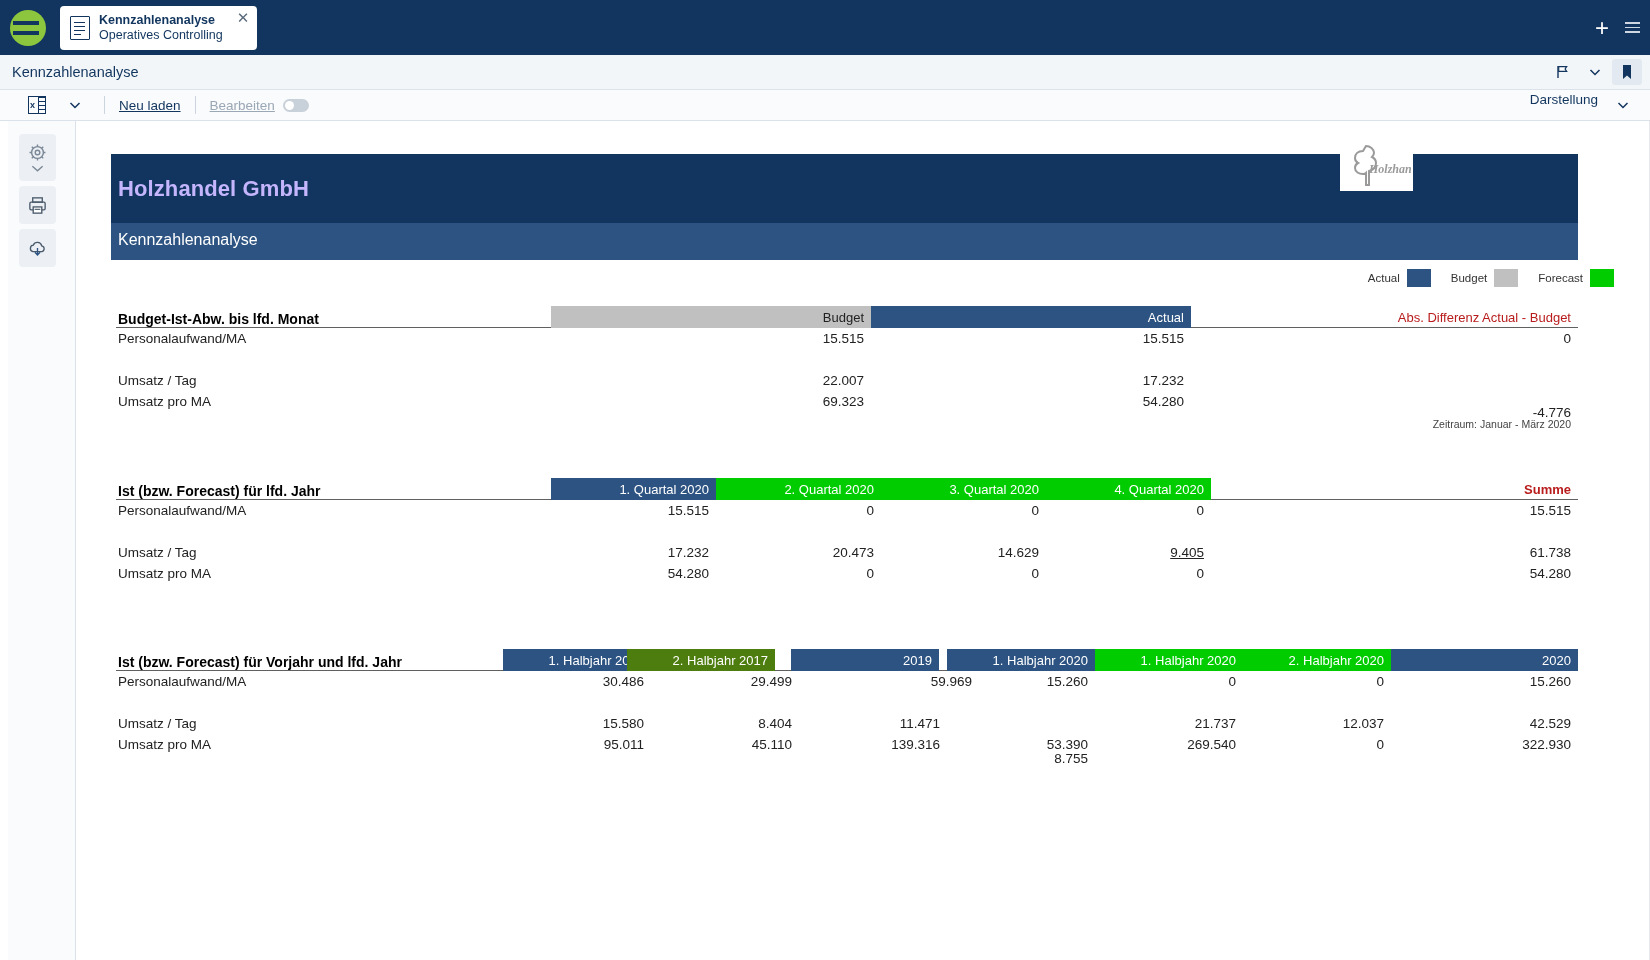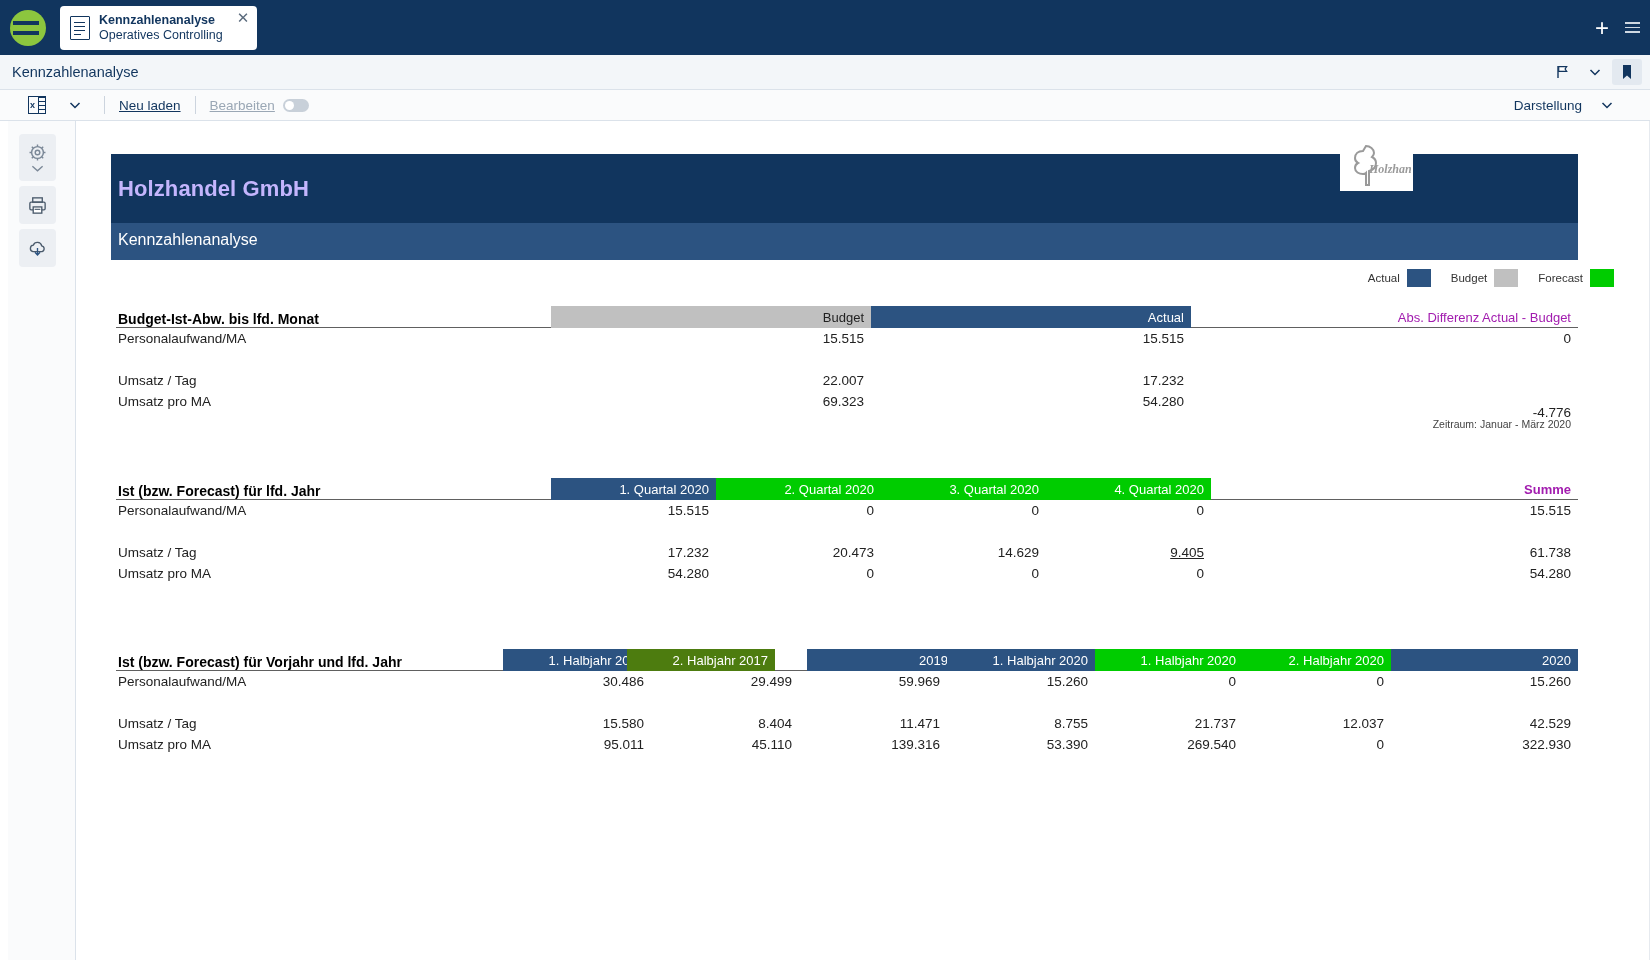--- a/index.html
+++ b/index.html
@@ -92,21 +92,21 @@
   .tb-chev { margin-left: 14px; }
   .tb-sep { width: 1px; height: 18px; background: #ccd4de; margin: 0 14px; }
   .tb-label { font-size: 13.5px; color: #11355e; cursor: pointer; text-decoration: underline; }
   .tb-label.dim { color: #9aa7b5; cursor: default; }
   .toggle {
     width: 26px; height: 13px; border-radius: 7px; background: #c8d0d9;
     margin-left: 8px; position: relative;
   }
   .toggle::after { content:""; position:absolute; left:2px; top:2px; width:9px; height:9px;
                    border-radius:50%; background:#fff; }
-  .toolbar-right { margin-left: auto; display: flex; align-items: center; padding-right: 28px; }
+  .toolbar-right { margin-left: auto; display: flex; align-items: flex-start; padding-right: 12px; }
   .darstellung { font-size: 13.5px; color: #11355e; margin-right: 10px; cursor: pointer; }
 
   
   .rail {
     position: absolute; top: 121px; left: 0; width: 76px; height: 839px;
     background: #fafbfc; border-right: 1px solid #dbe2ea;
     display: flex; flex-direction: column; align-items: center; padding-top: 13px; gap: 5px;
   }
   .rail-btn {
     width: 37px; height: 38px; border-radius: 4px; background: #eceff3;
@@ -161,21 +161,21 @@
     font-size: 14px; font-weight: bold; color: #000;
   }
   .hdr-underline {
     position: absolute; left: 5px; right: 0; bottom: 0; height: 1.5px; background: #606060;
   }
   .hdr-cell {
     position: absolute; top: 0; height: 22px; color: #fff; font-size: 13px;
     display: flex; align-items: center; justify-content: flex-end; padding-right: 7px;
     z-index: 2;
   }
-  .hdr-cell.plain { color: #a21caf; background: transparent; text-align: center; }
+  .hdr-cell.plain { color: #b91c1c; background: transparent; text-align: center; }
   .cell {
     position: absolute; top: 0; height: 21px; font-size: 13.5px; color: #222;
     display: flex; align-items: center; justify-content: flex-end; padding-right: 7px;
   }
   .rowlabel {
     position: absolute; left: 7px; top: 0; height: 21px;
     font-size: 13.5px; color: #222; display: flex; align-items: center;
   }
   .note {
     position: absolute; right: 7px; font-size: 10.5px; color: #444;
@@ -401,52 +401,52 @@
           <div class="cell" style="left: 935px; width: 165px;">0</div>
           <div class="cell" style="left: 1100px; width: 367px;">54.280</div>
         </div>
       </div>
       <div class="section" style="top: 528px;">
         <div class="hdr-row">
           <div class="hdr-label">Ist (bzw. Forecast) für Vorjahr und lfd. Jahr</div>
           <div class="hdr-underline"></div>
           <div class="hdr-cell" style="left: 392px; width: 148px; background: rgb(44, 83, 129);">1. Halbjahr 2017</div>
           <div class="hdr-cell" style="left: 516px; width: 148px; background: #4d7c0f;">2. Halbjahr 2017</div>
-          <div class="hdr-cell" style="left: 696px; width: 148px; background: rgb(44, 83, 129);">2019</div>
+          <div class="hdr-cell" style="left: 680px; width: 148px; background: rgb(44, 83, 129);">2019</div>
           <div class="hdr-cell" style="left: 836px; width: 148px; background: rgb(44, 83, 129);">1. Halbjahr 2020</div>
           <div class="hdr-cell" style="left: 984px; width: 148px; background: rgb(0, 204, 0);">1. Halbjahr 2020</div>
           <div class="hdr-cell" style="left: 1132px; width: 148px; background: rgb(0, 204, 0);">2. Halbjahr 2020</div>
           <div class="hdr-cell" style="left: 1280px; width: 187px; background: rgb(44, 83, 129);">2020</div>
         </div>
         <div class="row">
           <div class="rowlabel">Personalaufwand/MA</div>
           <div class="cell" style="left: 392px; width: 148px;">30.486</div>
           <div class="cell" style="left: 540px; width: 148px;">29.499</div>
-          <div class="cell" style="left: 688px; width: 148px;">59.969</div>
+          <div class="cell" style="left: 720px; width: 148px;">59.969</div>
           <div class="cell" style="left: 836px; width: 148px;">15.260</div>
           <div class="cell" style="left: 984px; width: 148px;">0</div>
           <div class="cell" style="left: 1132px; width: 148px;">0</div>
           <div class="cell" style="left: 1280px; width: 187px;">15.260</div>
         </div>
         <div class="row">
           <div class="rowlabel"></div>
           <div class="cell" style="left: 392px; width: 148px;"></div>
           <div class="cell" style="left: 540px; width: 148px;"></div>
           <div class="cell" style="left: 688px; width: 148px;"></div>
           <div class="cell" style="left: 836px; width: 148px;"></div>
           <div class="cell" style="left: 984px; width: 148px;"></div>
           <div class="cell" style="left: 1132px; width: 148px;"></div>
           <div class="cell" style="left: 1280px; width: 187px;"></div>
         </div>
         <div class="row">
           <div class="rowlabel">Umsatz / Tag</div>
           <div class="cell" style="left: 392px; width: 148px;">15.580</div>
           <div class="cell" style="left: 540px; width: 148px;">8.404</div>
           <div class="cell" style="left: 688px; width: 148px;">11.471</div>
-          <div class="cell" style="left: 836px; width: 148px;">8.755</div>
+          <div class="cell" style="left: 836px; width: 148px; margin-top: 35px;">8.755</div>
           <div class="cell" style="left: 984px; width: 148px;">21.737</div>
           <div class="cell" style="left: 1132px; width: 148px;">12.037</div>
           <div class="cell" style="left: 1280px; width: 187px;">42.529</div>
         </div>
         <div class="row">
           <div class="rowlabel">Umsatz pro MA</div>
           <div class="cell" style="left: 392px; width: 148px;">95.011</div>
           <div class="cell" style="left: 540px; width: 148px;">45.110</div>
           <div class="cell" style="left: 688px; width: 148px;">139.316</div>
           <div class="cell" style="left: 836px; width: 148px;">53.390</div>

